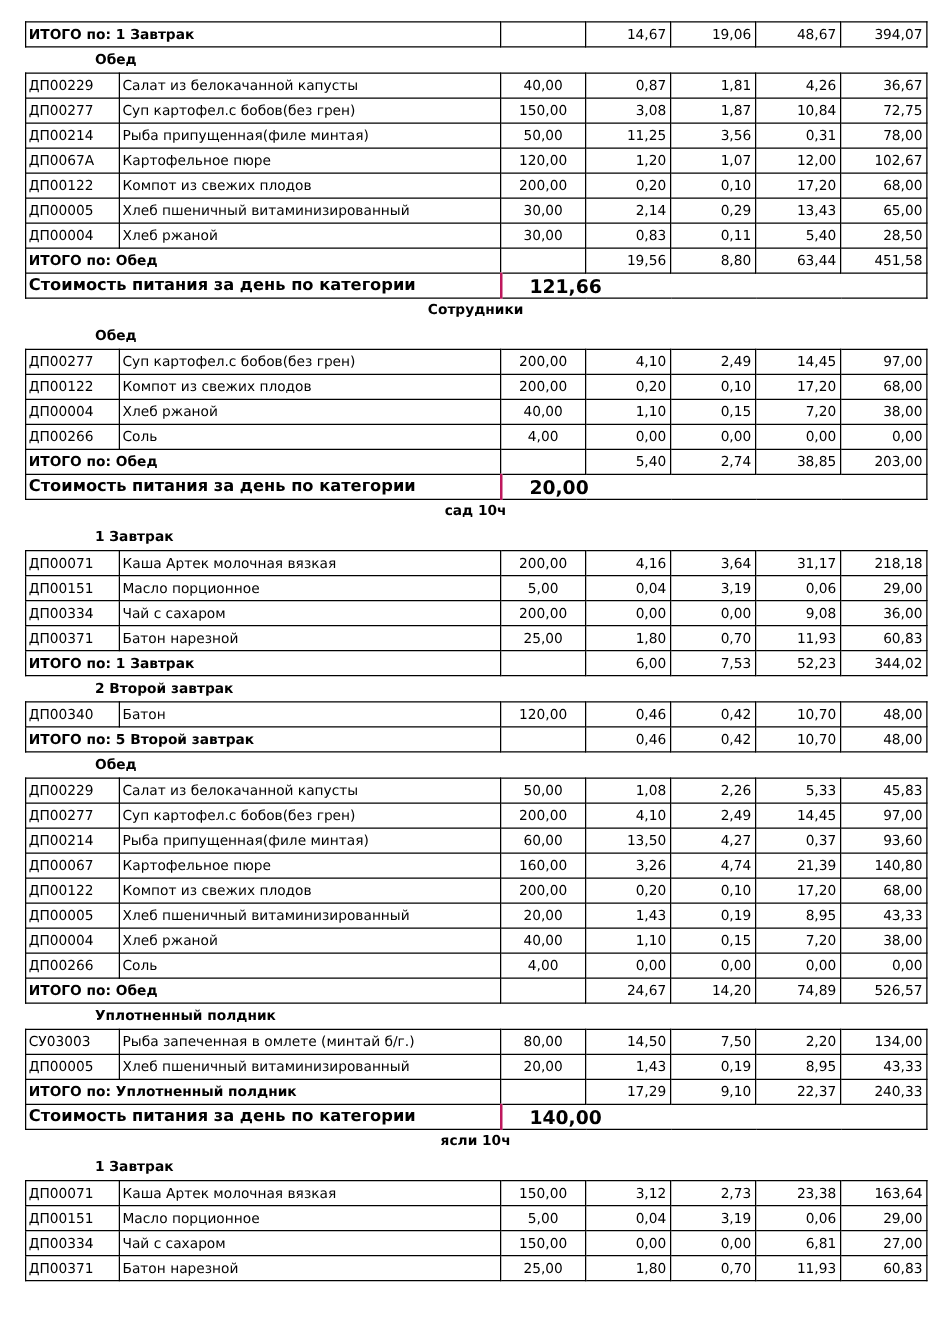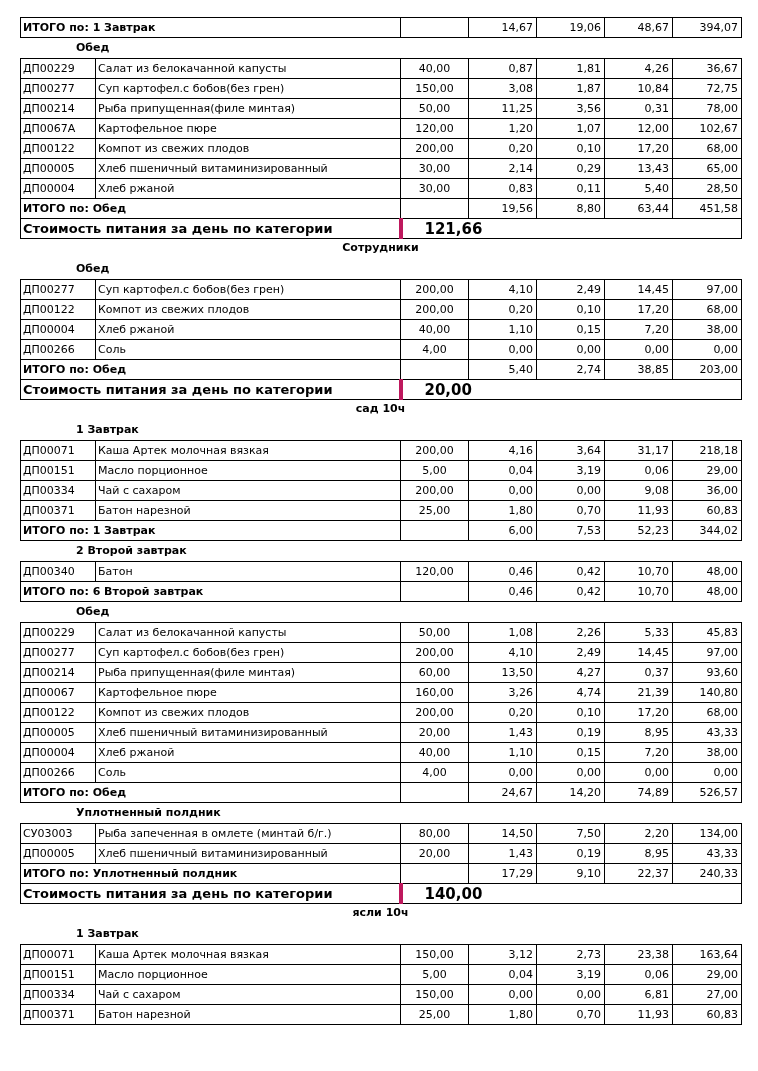--- a/index.html
+++ b/index.html
@@ -15,22 +15,22 @@
     col.c-j { width: 68px; }
     col.c-u { width: 68px; }
     col.c-k { width: 69px; }
     td.qty { text-align: center; }
     td.num { text-align: right; padding-right: 3px; }
     tr.total td { font-weight: bold; }
     tr.total td.num { font-weight: normal; }
     .meal-title { height: 20px; line-height: 20px; font-weight: bold; font-size: 11px; padding-left: 8px; margin-left: 48px; }
     .cat-title { height: 20px; line-height: 18px; font-weight: bold; font-size: 11px; text-align: center; }
     tr.cost td { height: 20px; font-weight: bold; font-size: 13px; line-height: 18px; }
-    tr.cost td.cost-label { border-right: 4px solid #be185d; }
-    tr.cost td.cost-value { border-left: 3px solid #15803d; font-size: 15px; padding-left: 22px; }
+    tr.cost td.cost-label { border-right: 2px solid #be185d; }
+    tr.cost td.cost-value { border-left: 1px solid #15803d; font-size: 15px; padding-left: 22px; }
   </style>
 </head>
 <body>
 
 <div id="report">
 
   <table>
     <colgroup>
         <col class="c-code">
         <col class="c-name">
@@ -283,21 +283,21 @@
         <tr>
           <td>ДП00340</td>
           <td>Батон</td>
           <td class="qty">120,00</td>
           <td class="num">0,46</td>
           <td class="num">0,42</td>
           <td class="num">10,70</td>
           <td class="num">48,00</td>
         </tr>
     <tr class="total">
-      <td colspan="2">ИТОГО по: 6 Второй завтрак</td>
+      <td colspan="2">ИТОГО по: 5 Второй завтрак</td>
       <td></td>
       <td class="num">0,46</td>
       <td class="num">0,42</td>
       <td class="num">10,70</td>
       <td class="num">48,00</td>
     </tr>
   </tbody>
     </table>
 
   <div class="meal-title">Обед</div>

